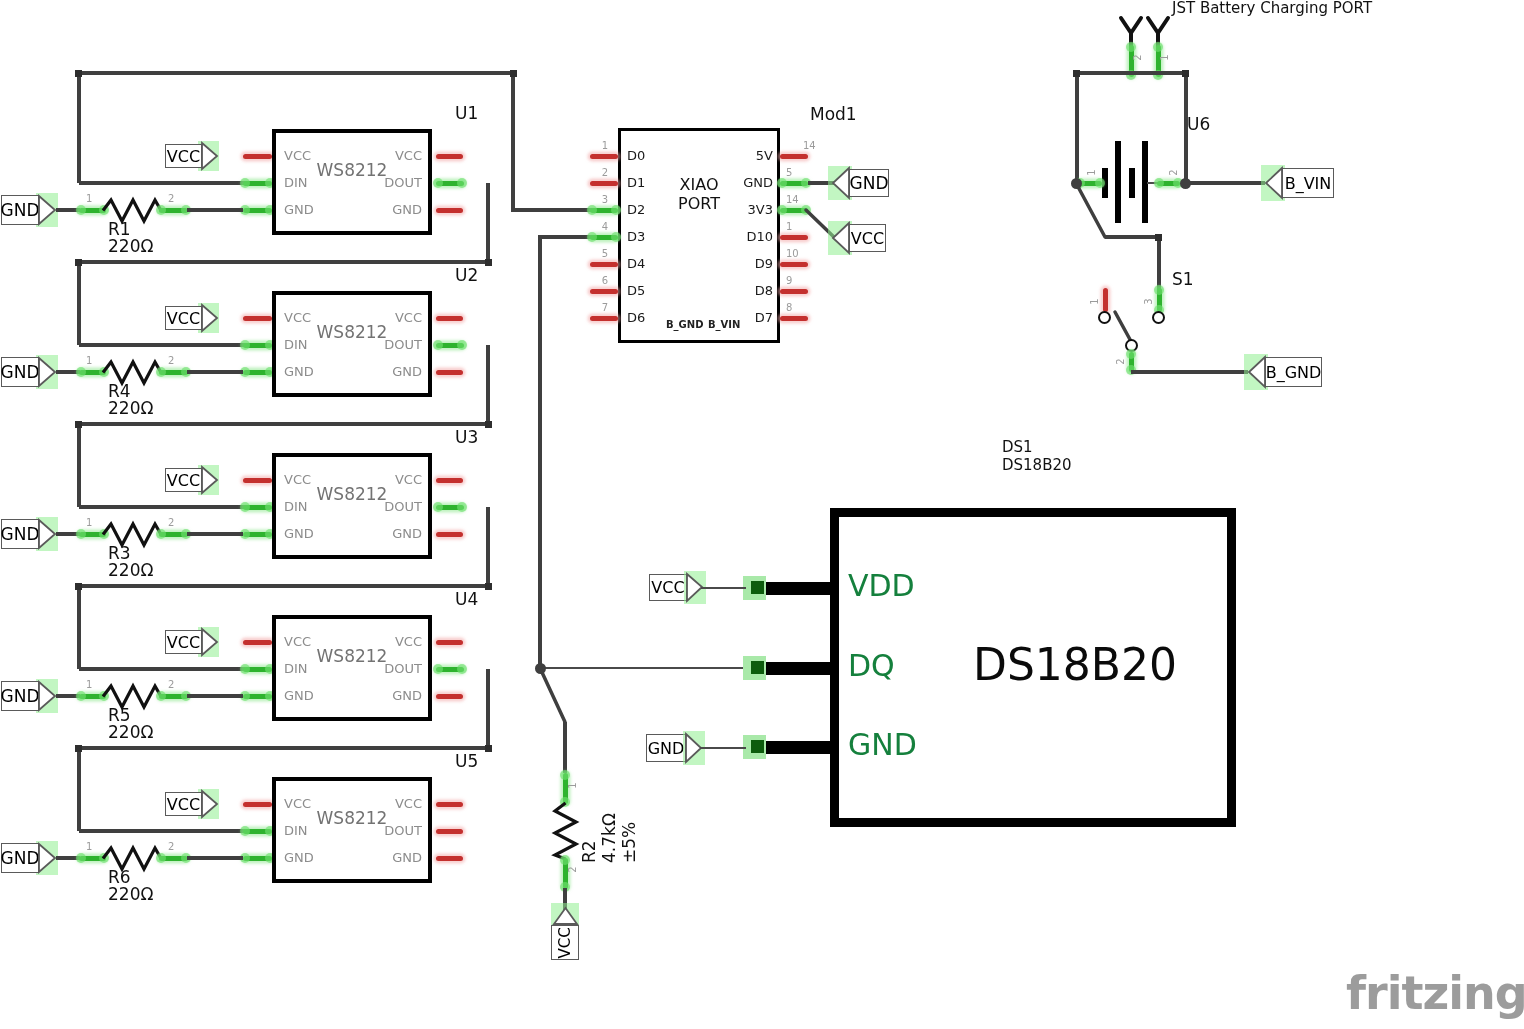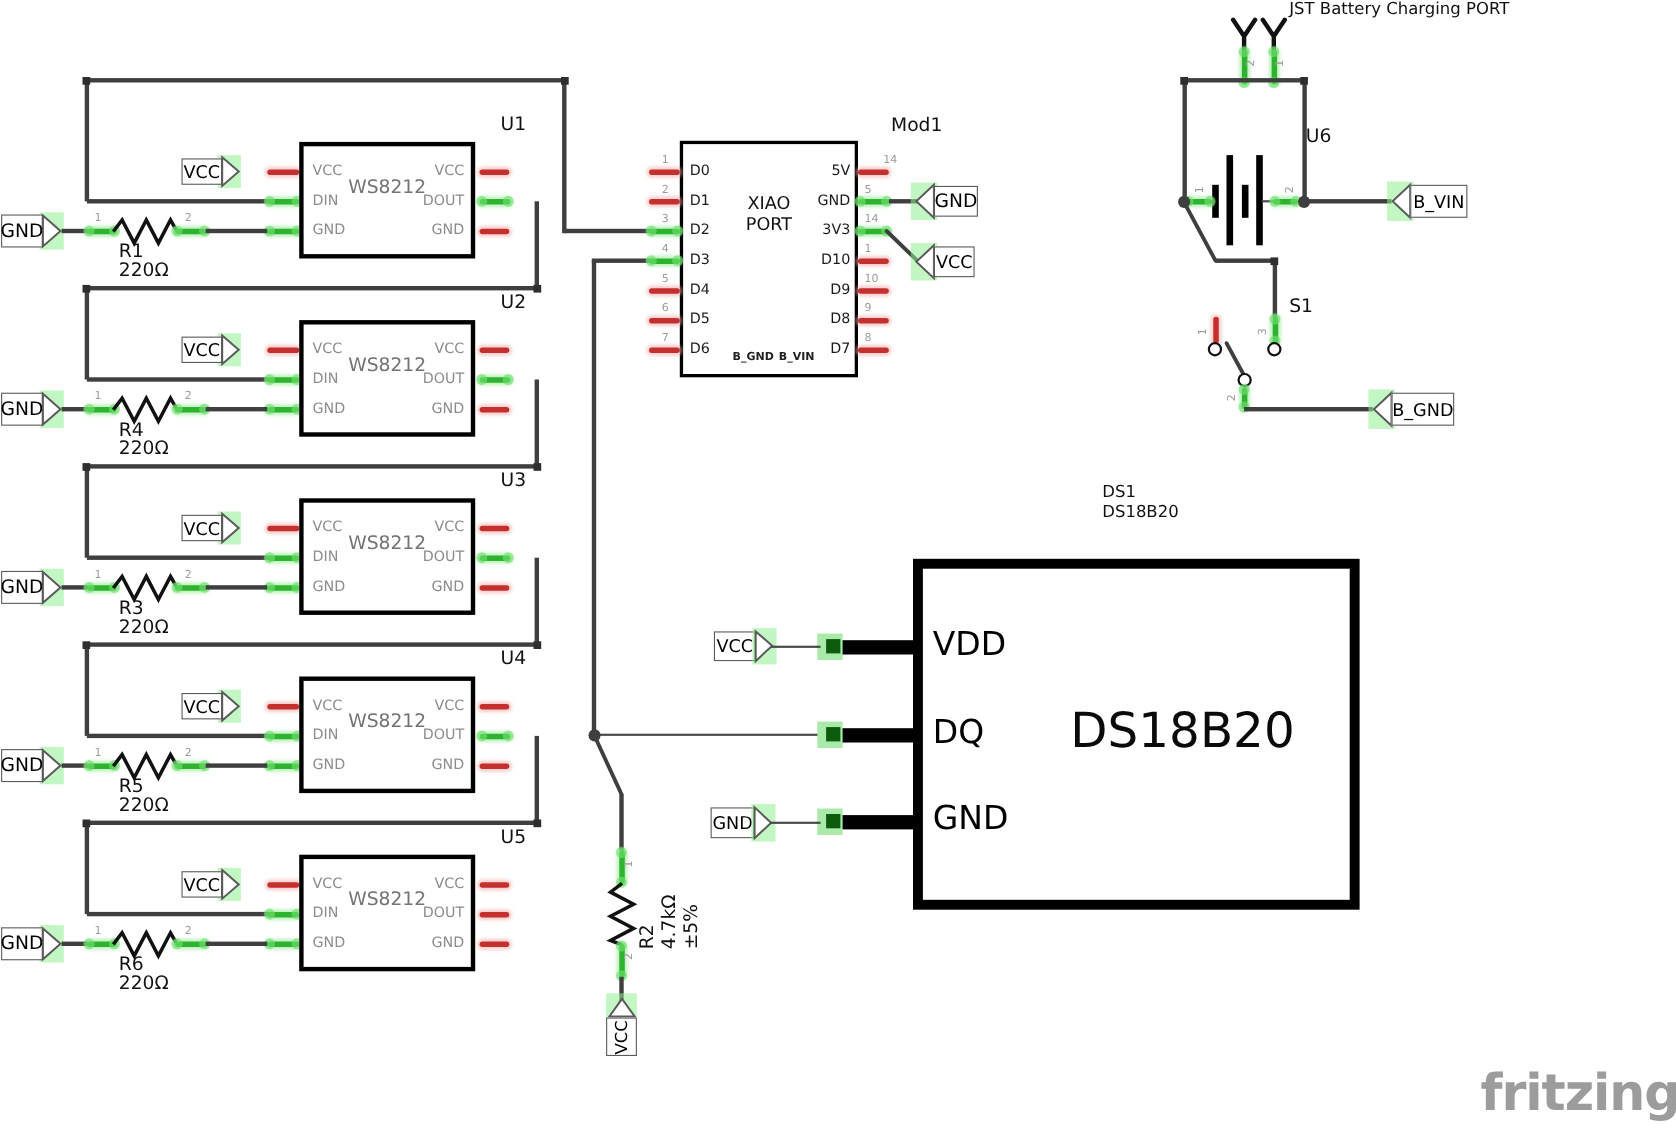--- a/index.html
+++ b/index.html
@@ -32,21 +32,21 @@
   .ref{position:absolute;font-size:17px;color:#111;white-space:nowrap;}
   .pnum{position:absolute;font-size:10px;color:#9b9b9b;white-space:nowrap;}
   .rot{transform:rotate(-90deg);}
   .flagbox{position:absolute;border:1.7px solid #5a5a5a;background:#fff;color:#000;
            display:flex;align-items:center;justify-content:center;box-sizing:border-box;white-space:nowrap;}
   .pad{position:absolute;background:rgba(144,238,144,.55);}
   .padq{position:absolute;background:#a9e9a9;}
   .padq i{position:absolute;left:8px;top:5px;width:13px;height:13px;background:#0d5c0d;}
   .rlab{position:absolute;font-size:17px;color:#111;white-space:nowrap;}
   svg{position:absolute;overflow:visible;}
-  .dsl{position:absolute;font-size:30px;color:#000000;white-space:nowrap;}
+  .dsl{position:absolute;font-size:30px;color:#15803d;white-space:nowrap;}
   .small15{position:absolute;font-size:15px;color:#111;white-space:nowrap;}
   .wm{position:absolute;font-size:46px;font-weight:bold;color:#9c9c9c;letter-spacing:-1px;}
   .xl{position:absolute;font-size:13px;color:#1a1a1a;white-space:nowrap;}
   .xlr{position:absolute;font-size:13px;color:#1a1a1a;width:62px;text-align:right;white-space:nowrap;}
 </style>
 </head>
 <body>
 
 <div id="canvas">
 

